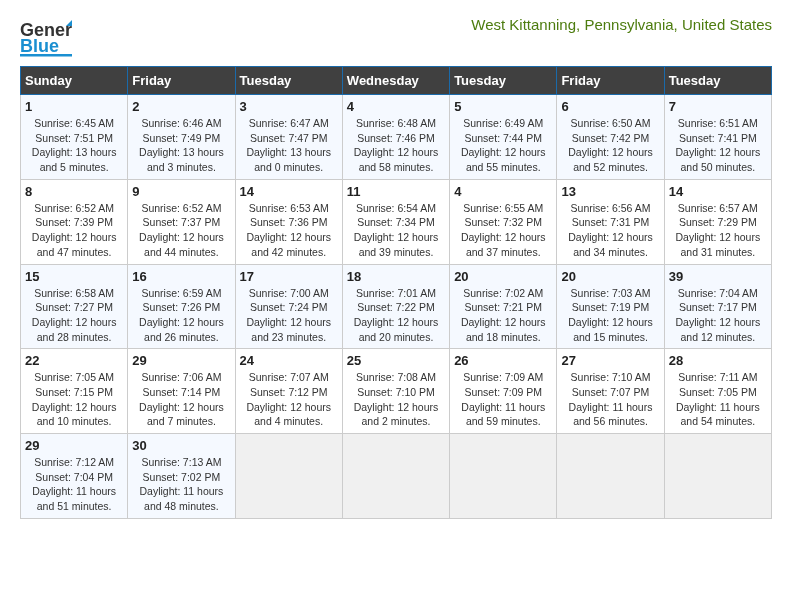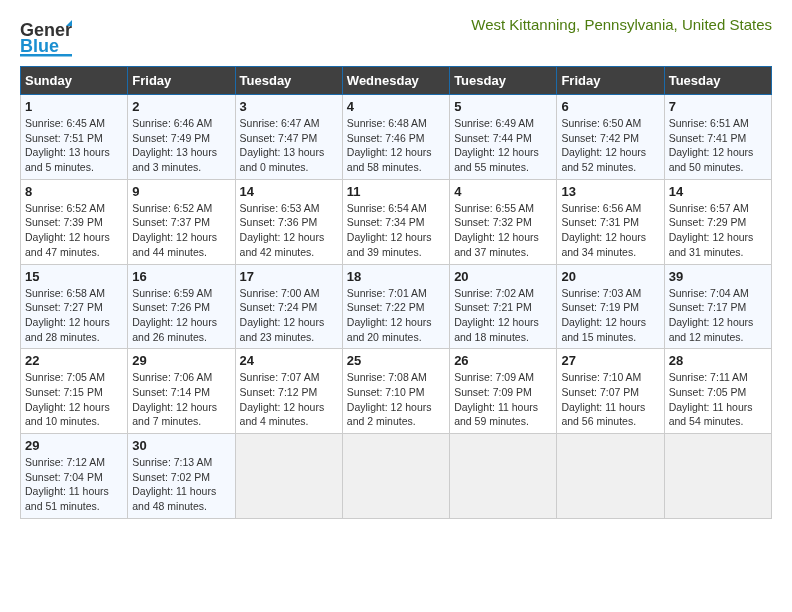--- a/index.html
+++ b/index.html
@@ -65,20 +65,21 @@
       font-size: 13px;
       font-weight: bold;
       color: #222;
       display: block;
       margin-bottom: 2px;
     }
     .day-info {
       color: #333;
       font-size: 10.5px;
       line-height: 1.4;
+      text-align: center;
     }
     .empty-cell {
       background: #f0f0f0 !important;
     }
     .logo-container {
       display: flex;
       align-items: center;
     }
   </style>
 </head>

